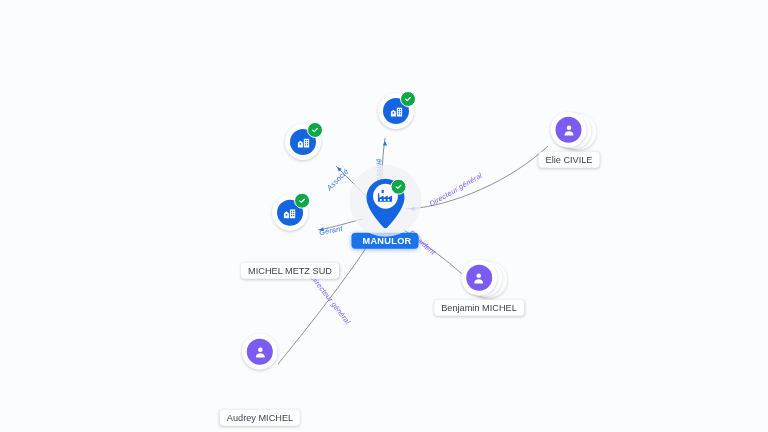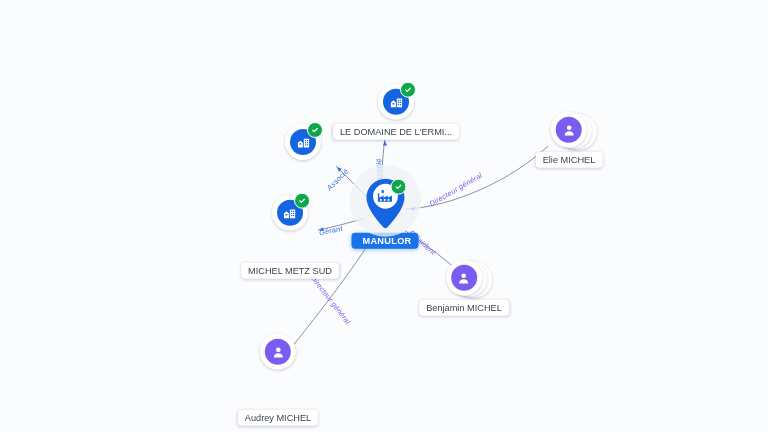--- a/index.html
+++ b/index.html
@@ -275,21 +275,20 @@
               <rect x="17.5" y="14.8" width="1.9" height="1.9" fill="#1565e0"></rect>
               <path fill="#1565e0" d="M5.6 13.1h2.8v2.4H5.6z"></path>
             </svg>
           </div>
           <div class="badge-check">
             <svg width="8" height="8" viewBox="0 0 24 24" aria-hidden="true">
               <path fill="none" stroke="#ffffff" stroke-width="3.6" stroke-linecap="round" stroke-linejoin="round" d="M5 12.5l4.6 4.6L19 7.6"></path>
             </svg>
           </div>
         </div>
-        <div class="node-caption">LE DOMAINE DE L'ERMI...</div>
       </div>
       <div class="node" style="left: 303px; top: 142px;">
         <div class="node-puck">
           <div class="disc"></div>
           <div class="disc-inner company">
             <svg width="15" height="15" viewBox="0 0 24 24" aria-hidden="true">
               <path fill="#ffffff" d="M3 20h8v-7.5L7 9l-4 3.5V20z"></path>
               <path fill="#ffffff" d="M12.5 20H21V6h-8.5v14z"></path>
               <rect x="14.3" y="8" width="1.9" height="1.9" fill="#1565e0"></rect>
               <rect x="17.5" y="8" width="1.9" height="1.9" fill="#1565e0"></rect>
@@ -336,37 +335,37 @@
           <div class="stack-copy s2"></div>
           <div class="stack-copy s1"></div>
           <div class="disc"></div>
           <div class="disc-inner person">
             <svg width="15" height="15" viewBox="0 0 24 24" aria-hidden="true">
               <circle cx="12" cy="8" r="3.7" fill="#ffffff"></circle>
               <path fill="#ffffff" d="M4.8 19.6c0-3.8 3.3-6.1 7.2-6.1s7.2 2.3 7.2 6.1c0 .6-.5 1-1.1 1H5.9c-.6 0-1.1-.4-1.1-1z"></path>
             </svg>
           </div>
         </div>
-        <div class="node-caption">Elie MICHEL</div>
-      </div>
-      <div class="node" style="left: 464px; top: 287px;">
+        <div class="node-caption">Elie CIVILE</div>
+      </div>
+      <div class="node" style="left: 479px; top: 287px;">
         <div class="node-puck">
           <div class="stack-copy s2"></div>
           <div class="stack-copy s1"></div>
           <div class="disc"></div>
           <div class="disc-inner person">
             <svg width="15" height="15" viewBox="0 0 24 24" aria-hidden="true">
               <circle cx="12" cy="8" r="3.7" fill="#ffffff"></circle>
               <path fill="#ffffff" d="M4.8 19.6c0-3.8 3.3-6.1 7.2-6.1s7.2 2.3 7.2 6.1c0 .6-.5 1-1.1 1H5.9c-.6 0-1.1-.4-1.1-1z"></path>
             </svg>
           </div>
         </div>
         <div class="node-caption">Benjamin MICHEL</div>
       </div>
-      <div class="node" style="left: 278px; top: 379px; gap: 36px;">
+      <div class="node" style="left: 260px; top: 379px; gap: 36px;">
         <div class="node-puck">
           <div class="disc"></div>
           <div class="disc-inner person">
             <svg width="15" height="15" viewBox="0 0 24 24" aria-hidden="true">
               <circle cx="12" cy="8" r="3.7" fill="#ffffff"></circle>
               <path fill="#ffffff" d="M4.8 19.6c0-3.8 3.3-6.1 7.2-6.1s7.2 2.3 7.2 6.1c0 .6-.5 1-1.1 1H5.9c-.6 0-1.1-.4-1.1-1z"></path>
             </svg>
           </div>
         </div>
         <div class="node-caption">Audrey MICHEL</div>

